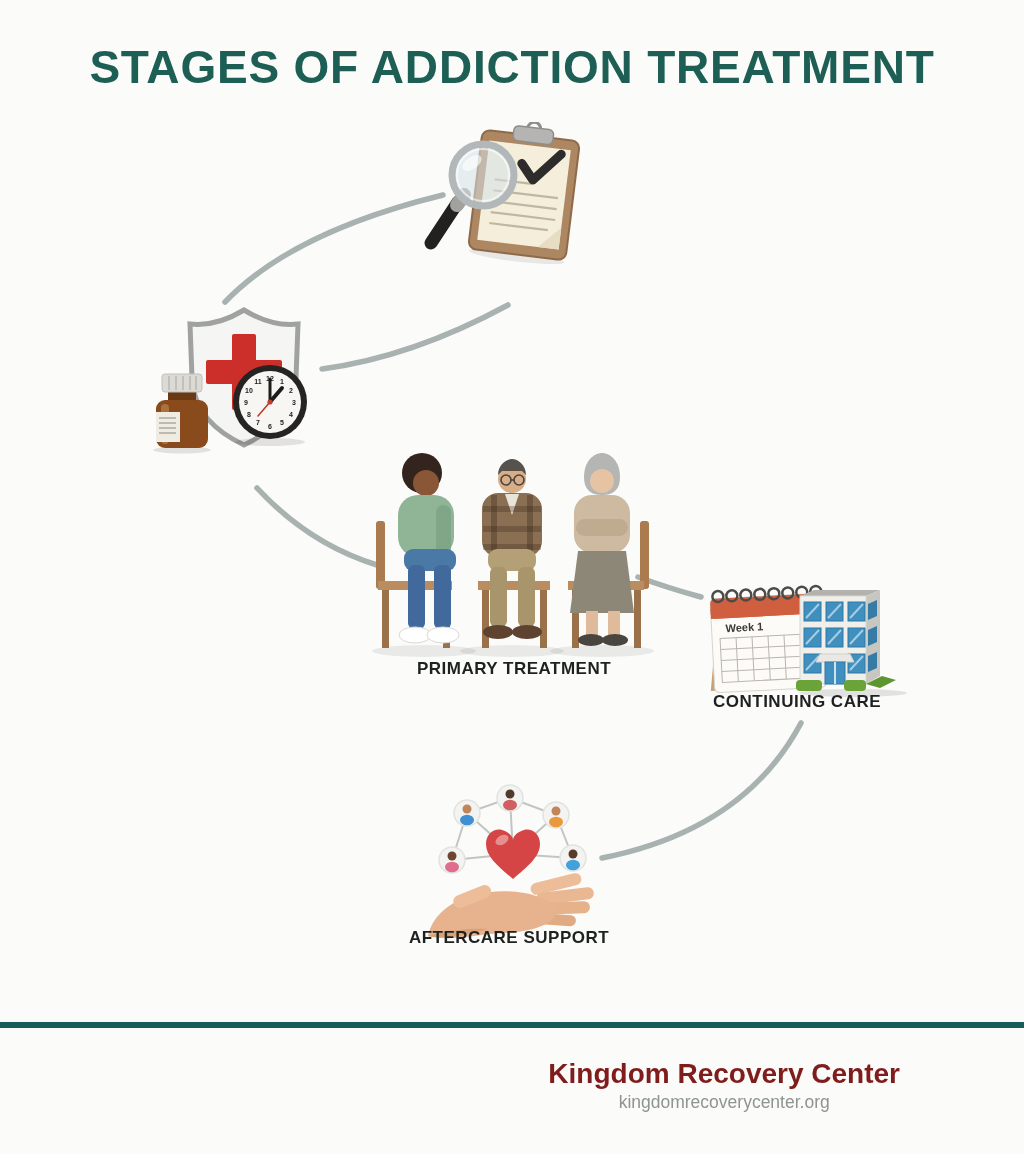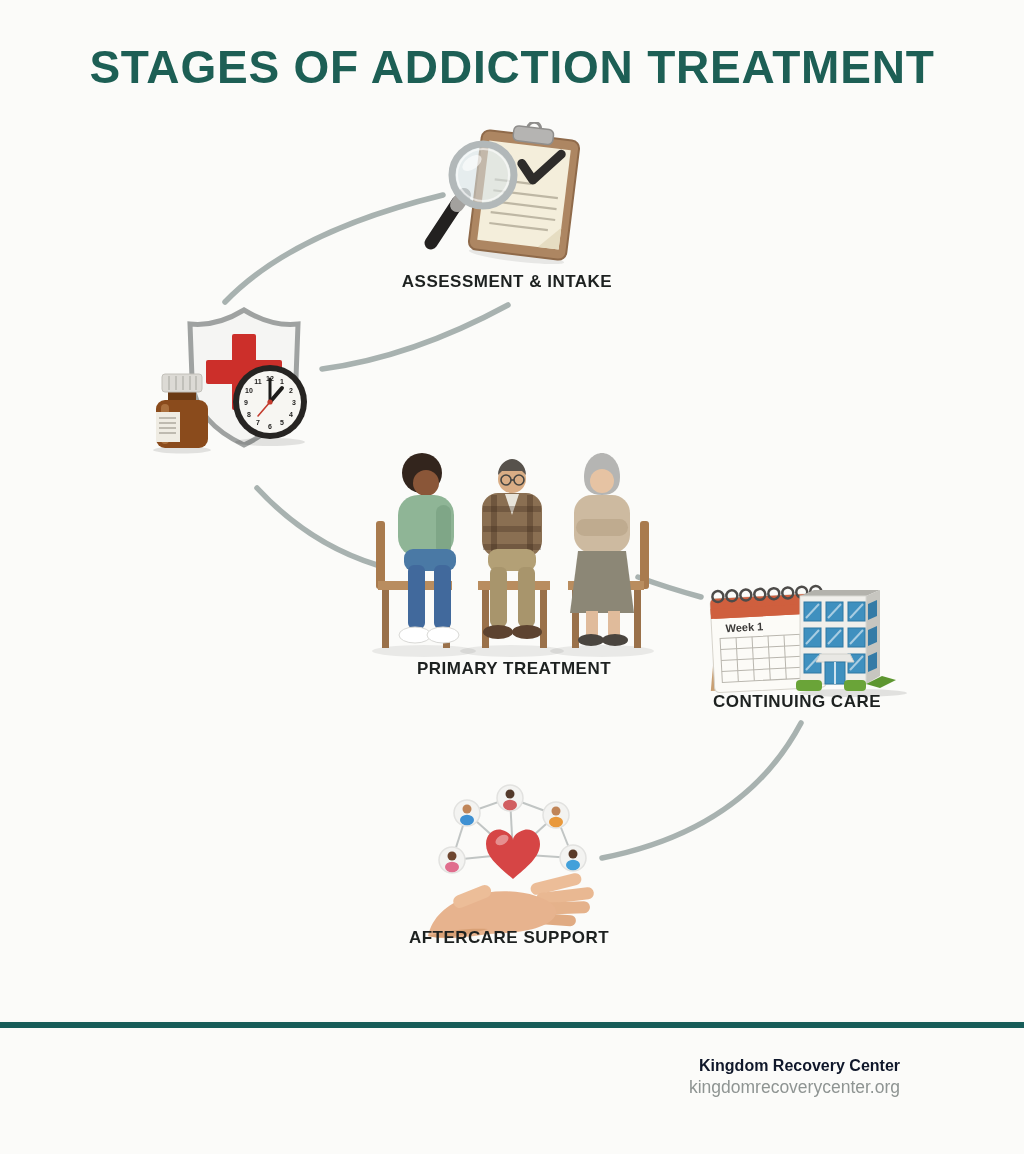--- a/index.html
+++ b/index.html
@@ -25,22 +25,22 @@
   .lbl-primary    { left:374px; top:659px; width:280px; }
   .lbl-continuing { left:667px; top:692px; width:260px; }
   .lbl-aftercare  { left:369px; top:928px; width:280px; }
   .divider {
     position:absolute; top:1022px; left:0; width:1024px; height:6px;
     background:#175d59;
   }
   .footer {
     position:absolute; top:1056px; right:124px; text-align:right;
   }
-  .brand   { font-size:16px; font-weight:700; color:#0f172a; line-height:1.25; }
-  .website { font-size:17.5px; font-weight:400; color:#8e9492; line-height:1.3; }
+  .brand   { font-size:28px; font-weight:700; color:#7f1d1d; line-height:1.25; }
+  .website { font-size:17.5px; font-weight:400; color:#8e9492; line-height:1.3;text-align:center; }
 </style>
 </head>
 <body>
 
 <div class="canvas">
 
   <div class="title">STAGES OF ADDICTION TREATMENT</div>
 
   <svg class="connectors" viewBox="0 0 1024 1154" fill="none">
     <path d="M443,195 Q292,232 225,302" stroke="#a8b2b0" stroke-width="5.5" stroke-linecap="round"></path>
@@ -68,21 +68,20 @@
       </g>
       <g>
         <line x1="40" y1="80" x2="13" y2="121" stroke="#232120" stroke-width="13" stroke-linecap="round"></line>
         <line x1="46" y1="73" x2="39" y2="83" stroke="#a3a19e" stroke-width="14" stroke-linecap="round"></line>
         <circle cx="65" cy="53" r="31" fill="rgba(214,226,229,0.55)" stroke="#b2b8b9" stroke-width="7"></circle>
         <circle cx="65" cy="53" r="26" fill="none" stroke="rgba(255,255,255,0.6)" stroke-width="2"></circle>
         <ellipse cx="54" cy="41" rx="11" ry="6" transform="rotate(-35 54 41)" fill="rgba(255,255,255,0.6)"></ellipse>
       </g>
     </svg>
   </div>
-  <div class="stage-label lbl-assessment">ASSESSMENT &amp; INTAKE</div>
 
   <div class="stage" style="left:146px; top:300px; width:205px; height:158px;">
     <svg width="205" height="158" viewBox="0 0 205 158">
       <g>
         <path d="M98,10 C116,21 134,26 152,24 L150,78 C148,112 127,131 98,145 C69,131 48,112 46,78 L44,24 C62,26 80,21 98,10 Z" fill="#f5f5f3" stroke="#9fa2a1" stroke-width="5"></path>
         <rect x="86" y="34" width="24" height="76" rx="2" fill="#cc2f2a"></rect>
         <rect x="60" y="60" width="76" height="24" rx="2" fill="#cc2f2a"></rect>
       </g>
       <g>
         <ellipse cx="124" cy="142" rx="35" ry="4" fill="rgba(0,0,0,0.10)"></ellipse>

